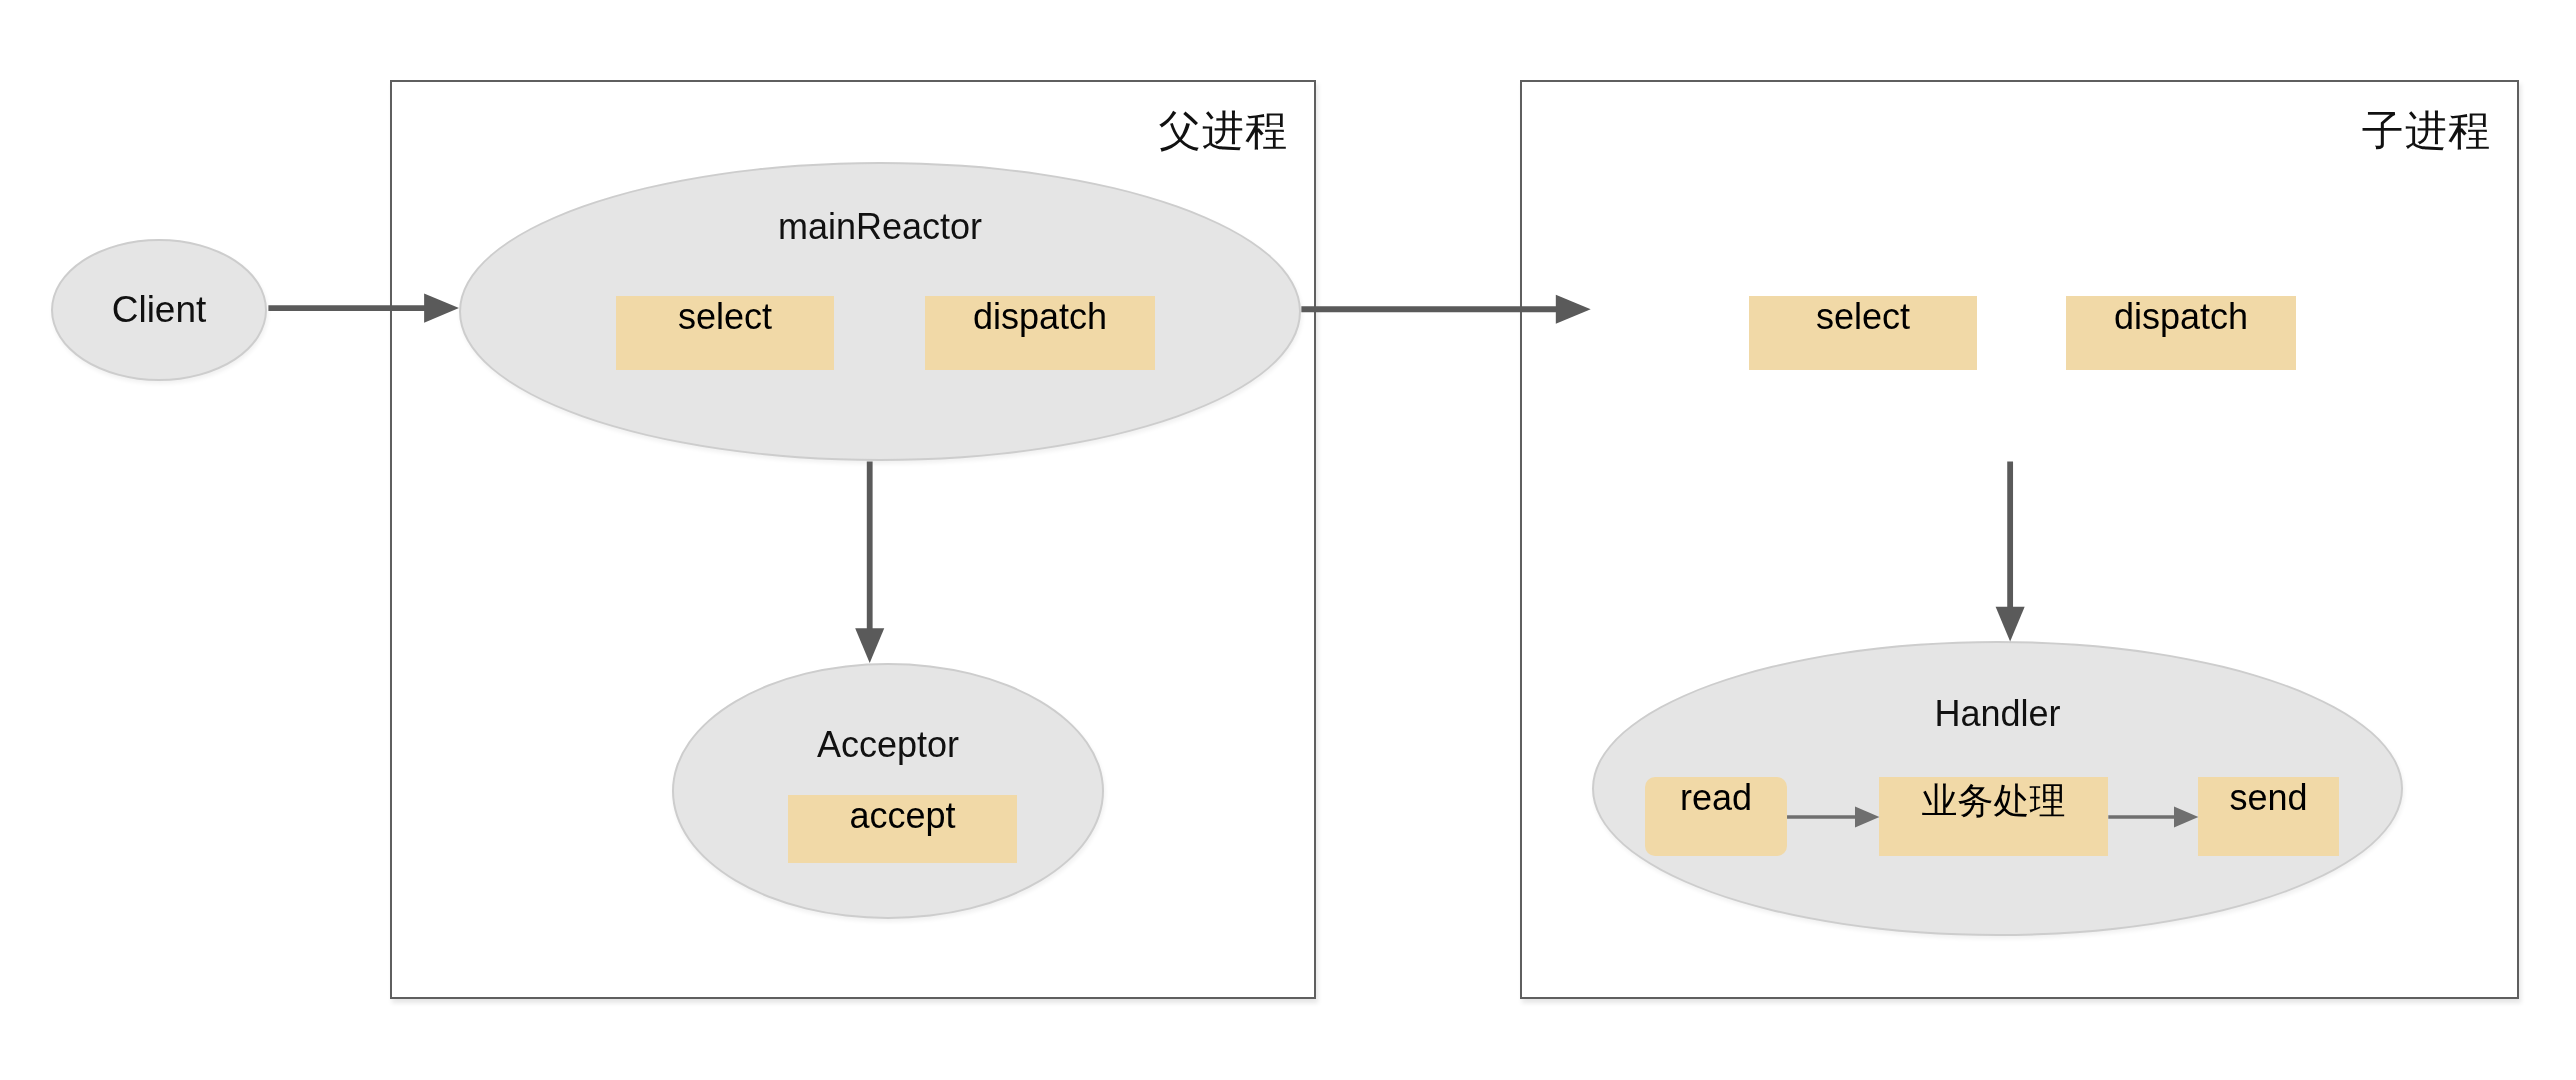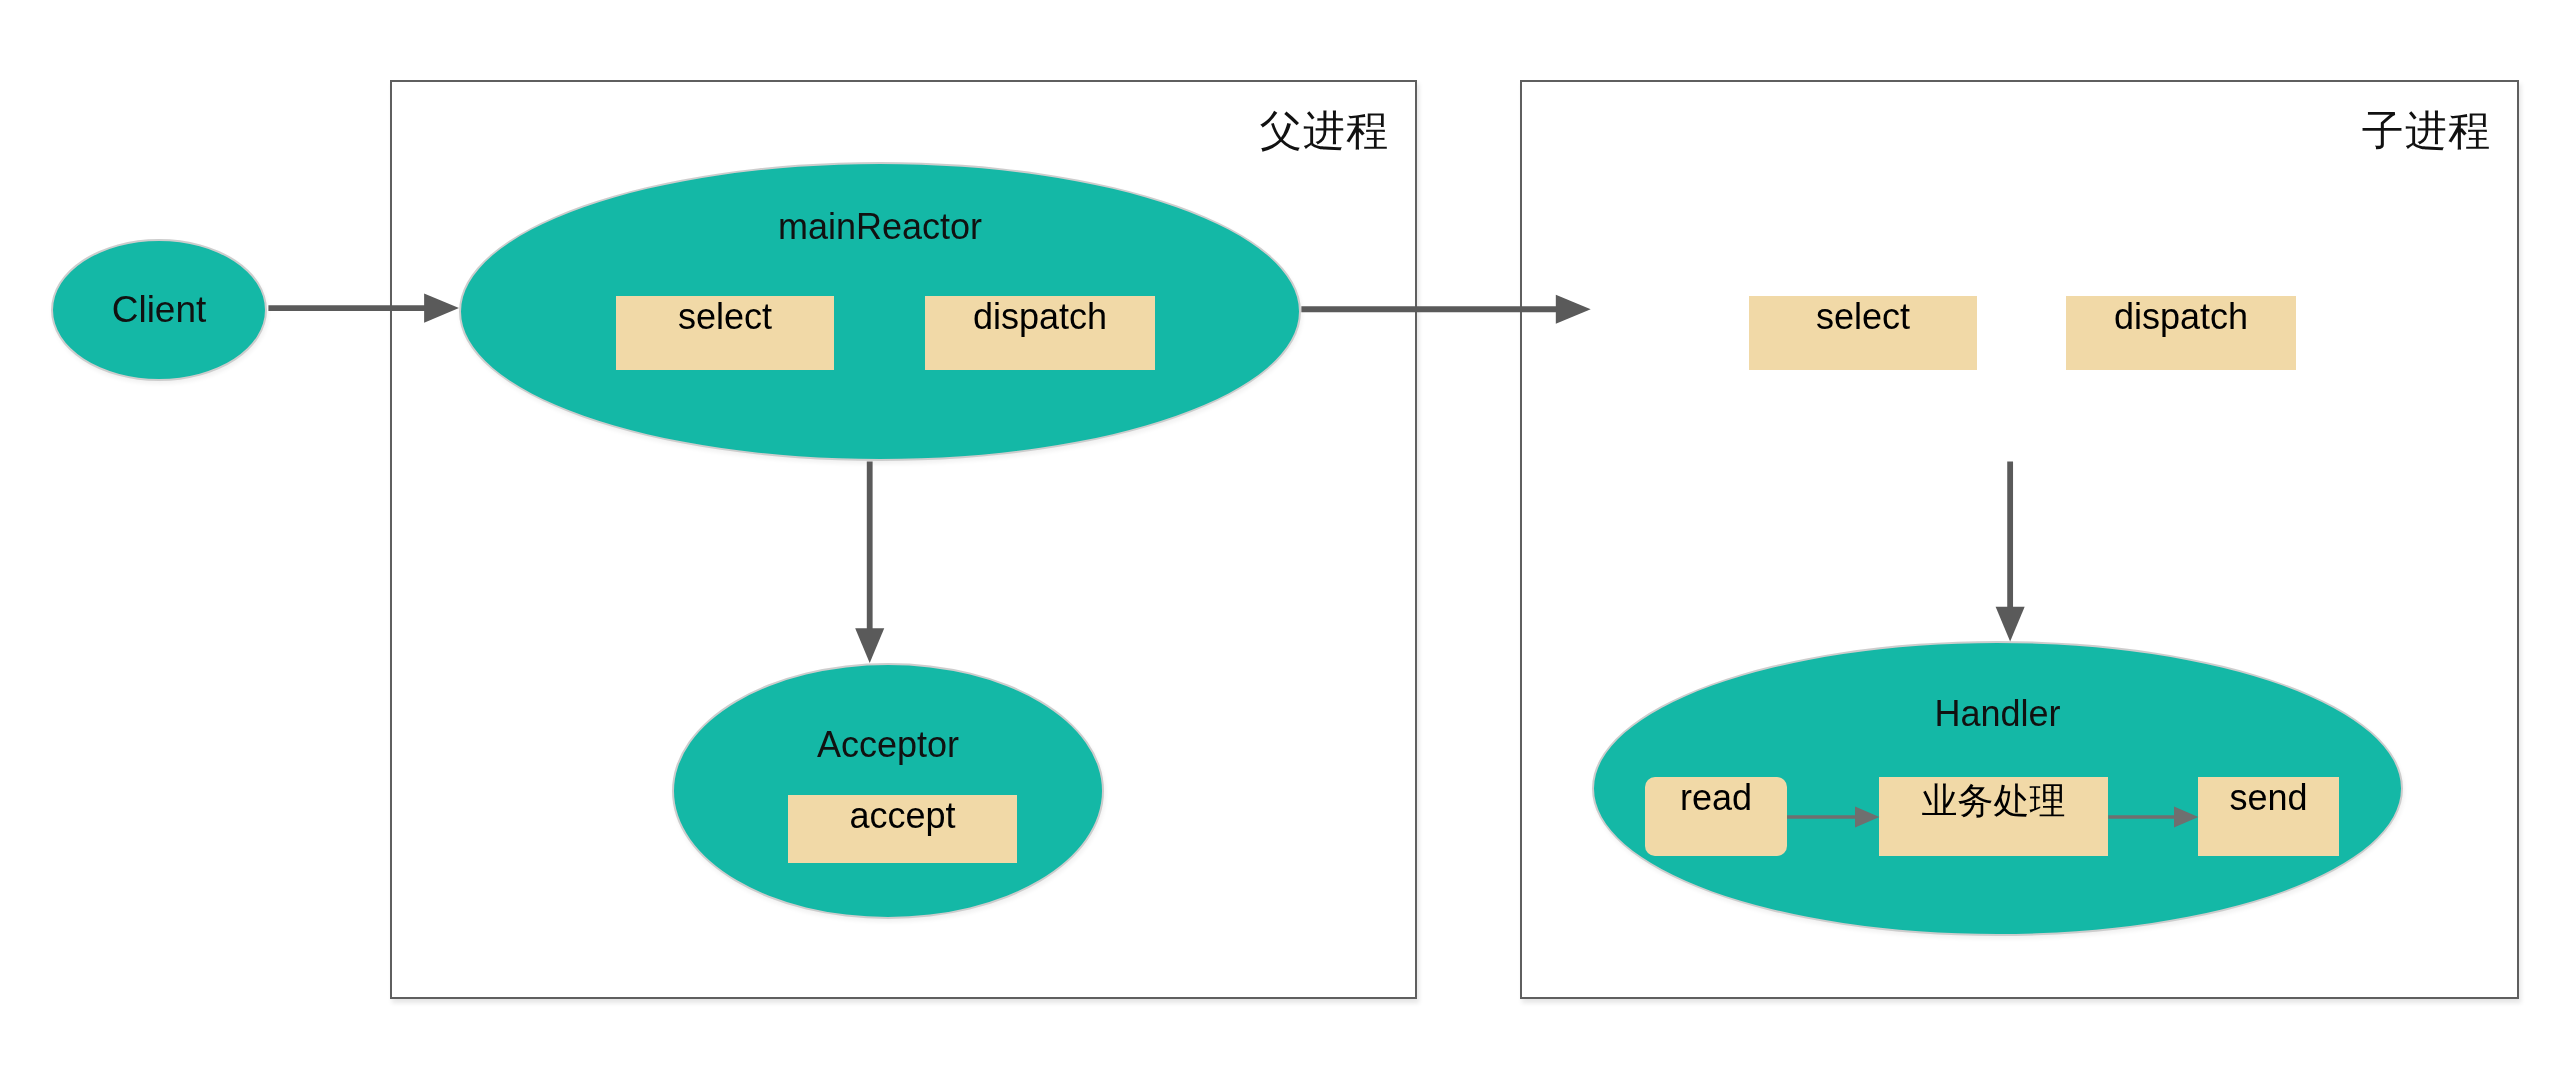--- a/index.html
+++ b/index.html
@@ -30,21 +30,21 @@
     right: 25.6px;
     font-size: 42px;
     line-height: 1.2;
     color: #111111;
     letter-spacing: 1.2px;
   }
   
   .ellipse {
     position: absolute;
     border-radius: 50%;
-    background: #14b8a6;
+    background: #e5e5e5;
     border: 2.3px solid #cdcdcd;
     box-sizing: border-box;
     box-shadow: 1.2px 2.9px 4.6px rgba(0,0,0,0.06);
   }
   .ellipse-title {
     position: absolute;
     left: 0;
     width: 100%;
     text-align: center;
     font-size: 36px;
@@ -82,21 +82,21 @@
 </style>
 </head>
 <body>
 
 <div id="canvas">
 
   <div class="ellipse" style="left:51px; top:239px; width:216px; height:142px;">
     <div class="client-label">Client</div>
   </div>
 
-  <div class="frame" style="left:390px; top:80px; width:1027px; height:919px;">
+  <div class="frame" style="left:390px; top:80px; width:926px; height:919px;">
     <div class="frame-label">父进程</div>
   </div>
 
   <div class="frame" style="left:1520px; top:80px; width:999px; height:919px;">
     <div class="frame-label">子进程</div>
   </div>
 
   <div class="ellipse" style="left:459px; top:162px; width:842px; height:299px;">
     <div class="ellipse-title" style="top:42px;">mainReactor</div>
   </div>

